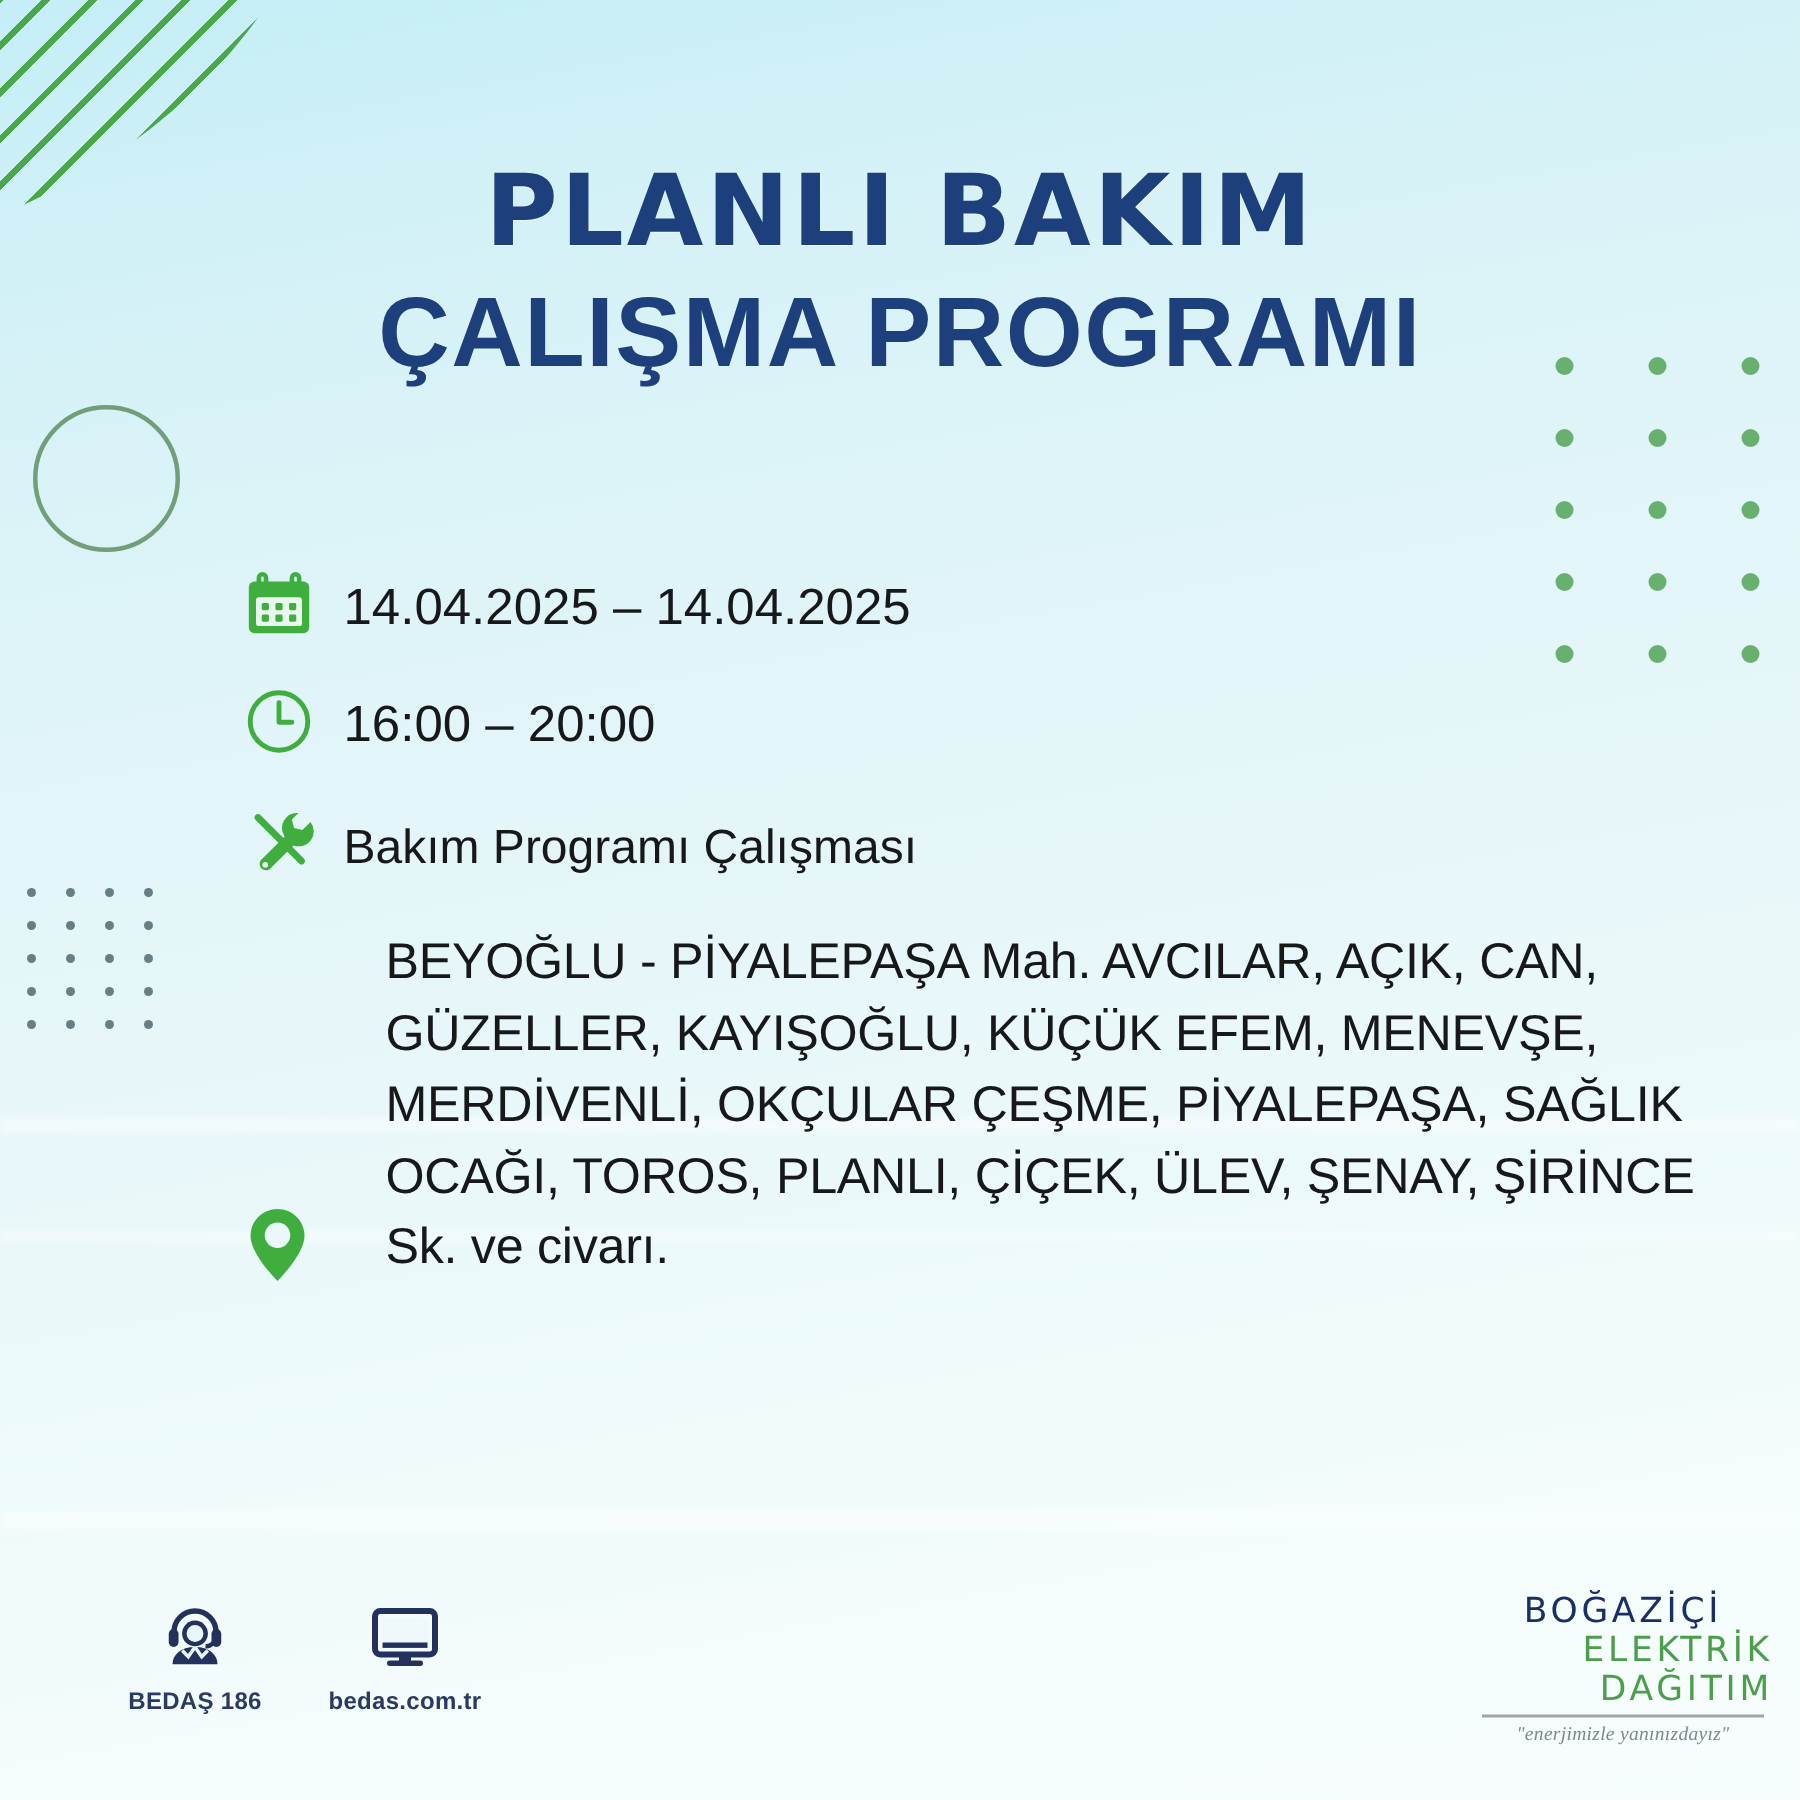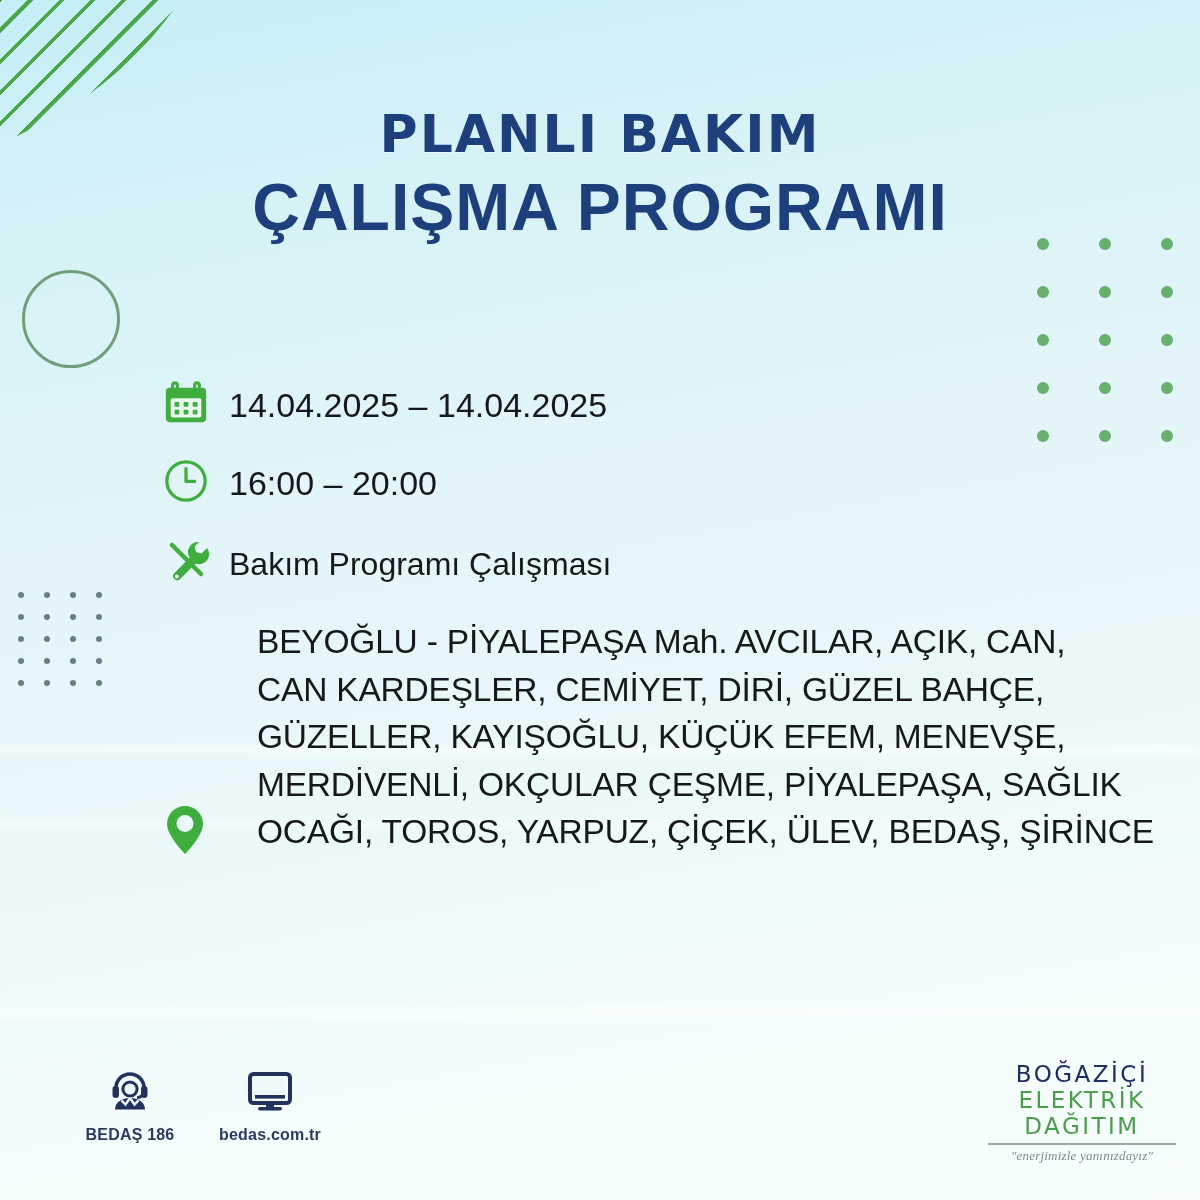--- a/index.html
+++ b/index.html
@@ -108,21 +108,21 @@
   .title-block {
     position: absolute;
     left: 0;
     top: 108px;
     width: 1200px;
     text-align: center;
   }
   .title-main {
     font-family: "DejaVu Sans", sans-serif;
     font-weight: bold;
-    font-size: 52px;
+    font-size: 66px;
     letter-spacing: 2px;
     color: #1d3f7c;
     line-height: 1;
     margin: 0;
     text-shadow: 0 1px 0 rgba(255,255,255,.5);
   }
   .title-sub {
     font-family: "Liberation Sans", sans-serif;
     font-weight: bold;
     font-size: 66px;
@@ -217,21 +217,21 @@
     text-align: center;
   }
   .brand-l1, .brand-l2, .brand-l3 {
     font-family: "DejaVu Sans", sans-serif;
     font-weight: normal;
     font-size: 23px;
     letter-spacing: 2.5px;
     line-height: 1.12;
   }
   .brand-l1 { color: #1b2f63; }
-  .brand-l2, .brand-l3 { color: #4c9e4c; }
+  .brand-l2, .brand-l3 { color: #4c9e4c; text-align: right; }
   .brand-rule {
     height: 2px;
     background: #6d6d6d;
     margin: 4px 6px 3px 6px;
     opacity: .6;
   }
   .brand-tag {
     font-family: "Liberation Serif", serif;
     font-style: italic;
     font-size: 13px;
@@ -347,24 +347,24 @@
 
     <div class="info-row" id="row-location">
       <div class="info-icon">
         <svg width="44" height="52" viewBox="0 0 44 52" aria-hidden="true">
           <path d="M22 2 C12 2 4 10 4 20 C4 32 22 50 22 50 C22 50 40 32 40 20 C40 10 32 2 22 2 Z" fill="#3fae3f"></path>
           <circle cx="22" cy="19.5" r="8.5" fill="#eaf8f9"></circle>
         </svg>
       </div>
       <div class="info-text">
         <span class="addr-line">BEYOĞLU - PİYALEPAŞA Mah. AVCILAR, AÇIK, CAN,</span>
-        <span class="addr-line">CAN KARDEŞLER, CEMİYET, DİRİ, GÜZEL BAHÇE,</span>
         <span class="addr-line">GÜZELLER, KAYIŞOĞLU, KÜÇÜK EFEM, MENEVŞE,</span>
         <span class="addr-line">MERDİVENLİ, OKÇULAR ÇEŞME, PİYALEPAŞA, SAĞLIK</span>
-        <span class="addr-line">OCAĞI, TOROS, YARPUZ, ÇİÇEK, ÜLEV, BEDAŞ, ŞİRİNCE</span>
+        <span class="addr-line">OCAĞI, TOROS, PLANLI, ÇİÇEK, ÜLEV, ŞENAY, ŞİRİNCE</span>
+        <span class="addr-line">Sk. ve civarı.</span>
       </div>
     </div>
 
   </div>
 
   <div class="footer">
 
     <div class="footer-item">
       <div class="footer-icon">
         <svg width="52" height="52" viewBox="0 0 52 52" aria-hidden="true">

